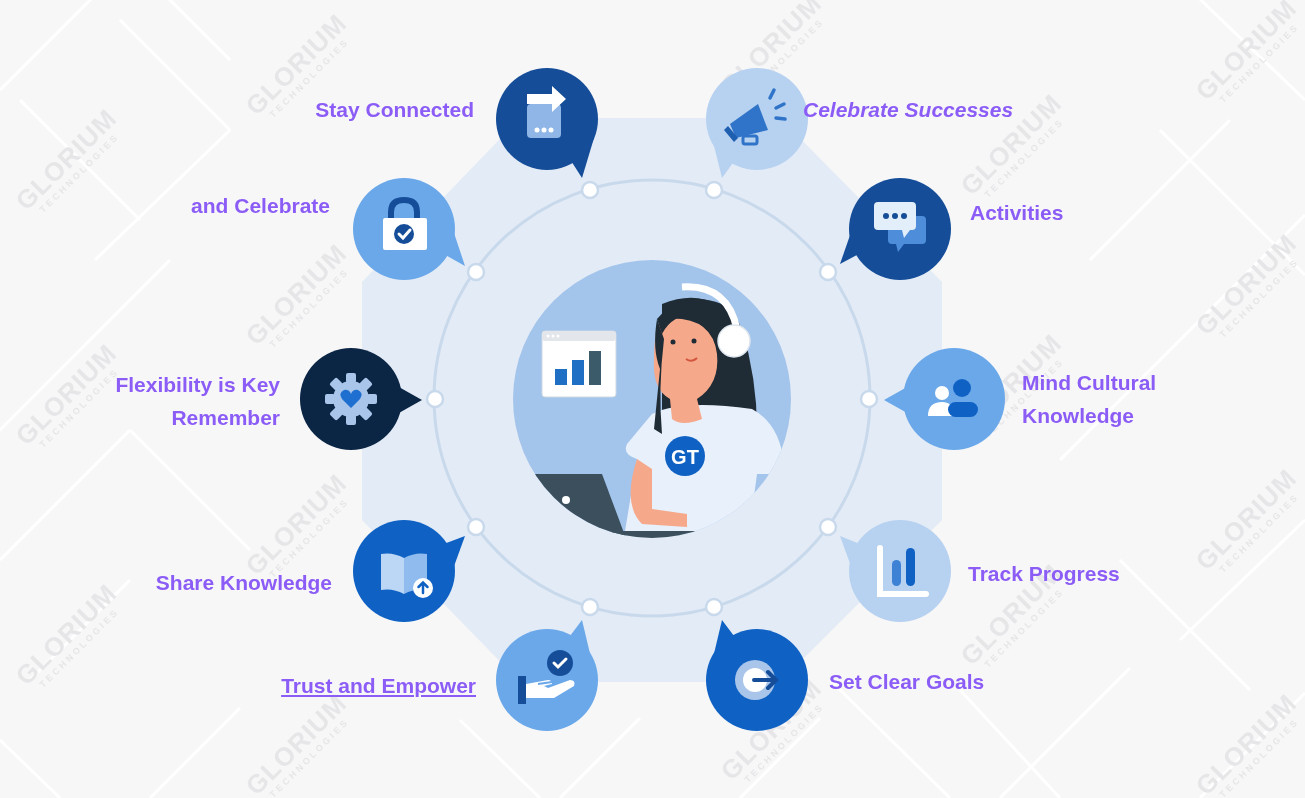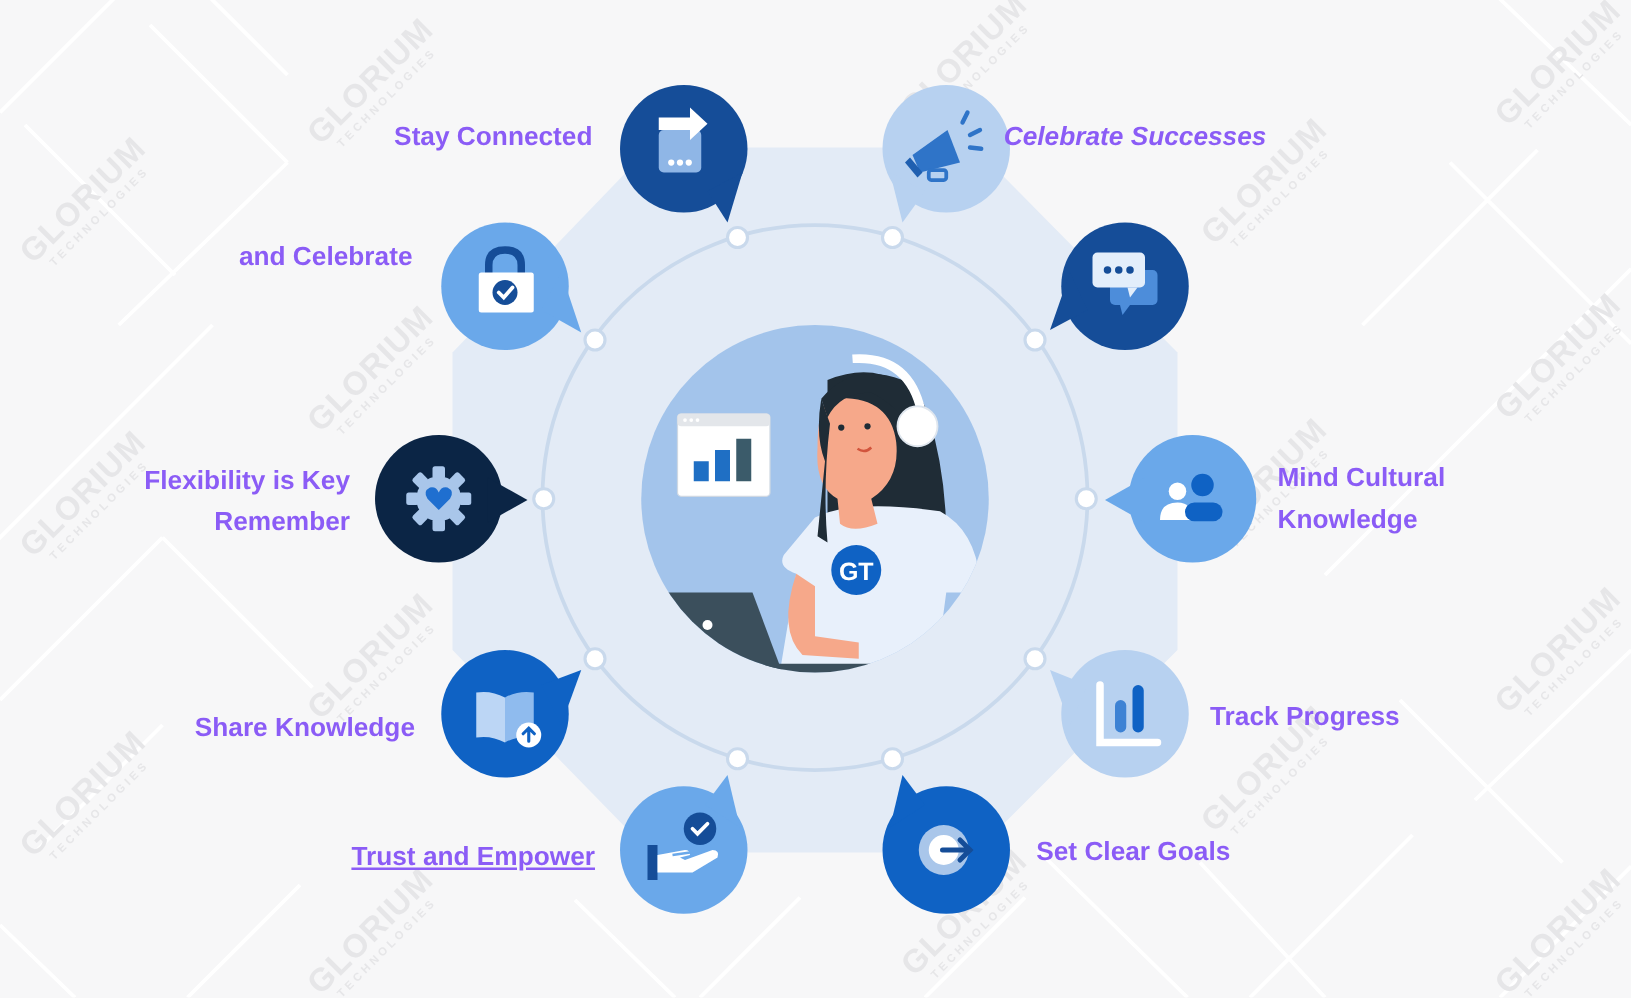--- a/index.html
+++ b/index.html
@@ -175,20 +175,21 @@
         <rect x="50" y="38" width="38" height="28" rx="4" fill="#4d8dda"></rect>
         <path d="M58 66 L60 74 L66 66Z" fill="#4d8dda"></path>
         <rect x="36" y="24" width="42" height="28" rx="4" fill="#e3eefb"></rect>
         <path d="M64 52 L66 60 L72 52Z" fill="#e3eefb"></path>
         <circle cx="48" cy="38" r="3" fill="#154d98"></circle>
           <circle cx="57" cy="38" r="3" fill="#154d98"></circle>
           <circle cx="66" cy="38" r="3" fill="#154d98"></circle>
       </g>
     </svg>
     <div class="label" style="left:970px;top:196px;">
+        <div>Activities</div>
     </div>
   </div>
 
   <div>
     <svg class="bubble-svg" style="left:300px;top:348px;" width="124" height="104" viewBox="0 0 124 104">
       <circle cx="51" cy="51" r="51" fill="#0b2545"></circle>
       <path d="M90 34 L122 52 L90 70Z" fill="#0b2545"></path>
       <g transform="translate(51 51)">
         <g fill="#a9c6ea">
           <circle r="18"></circle>

